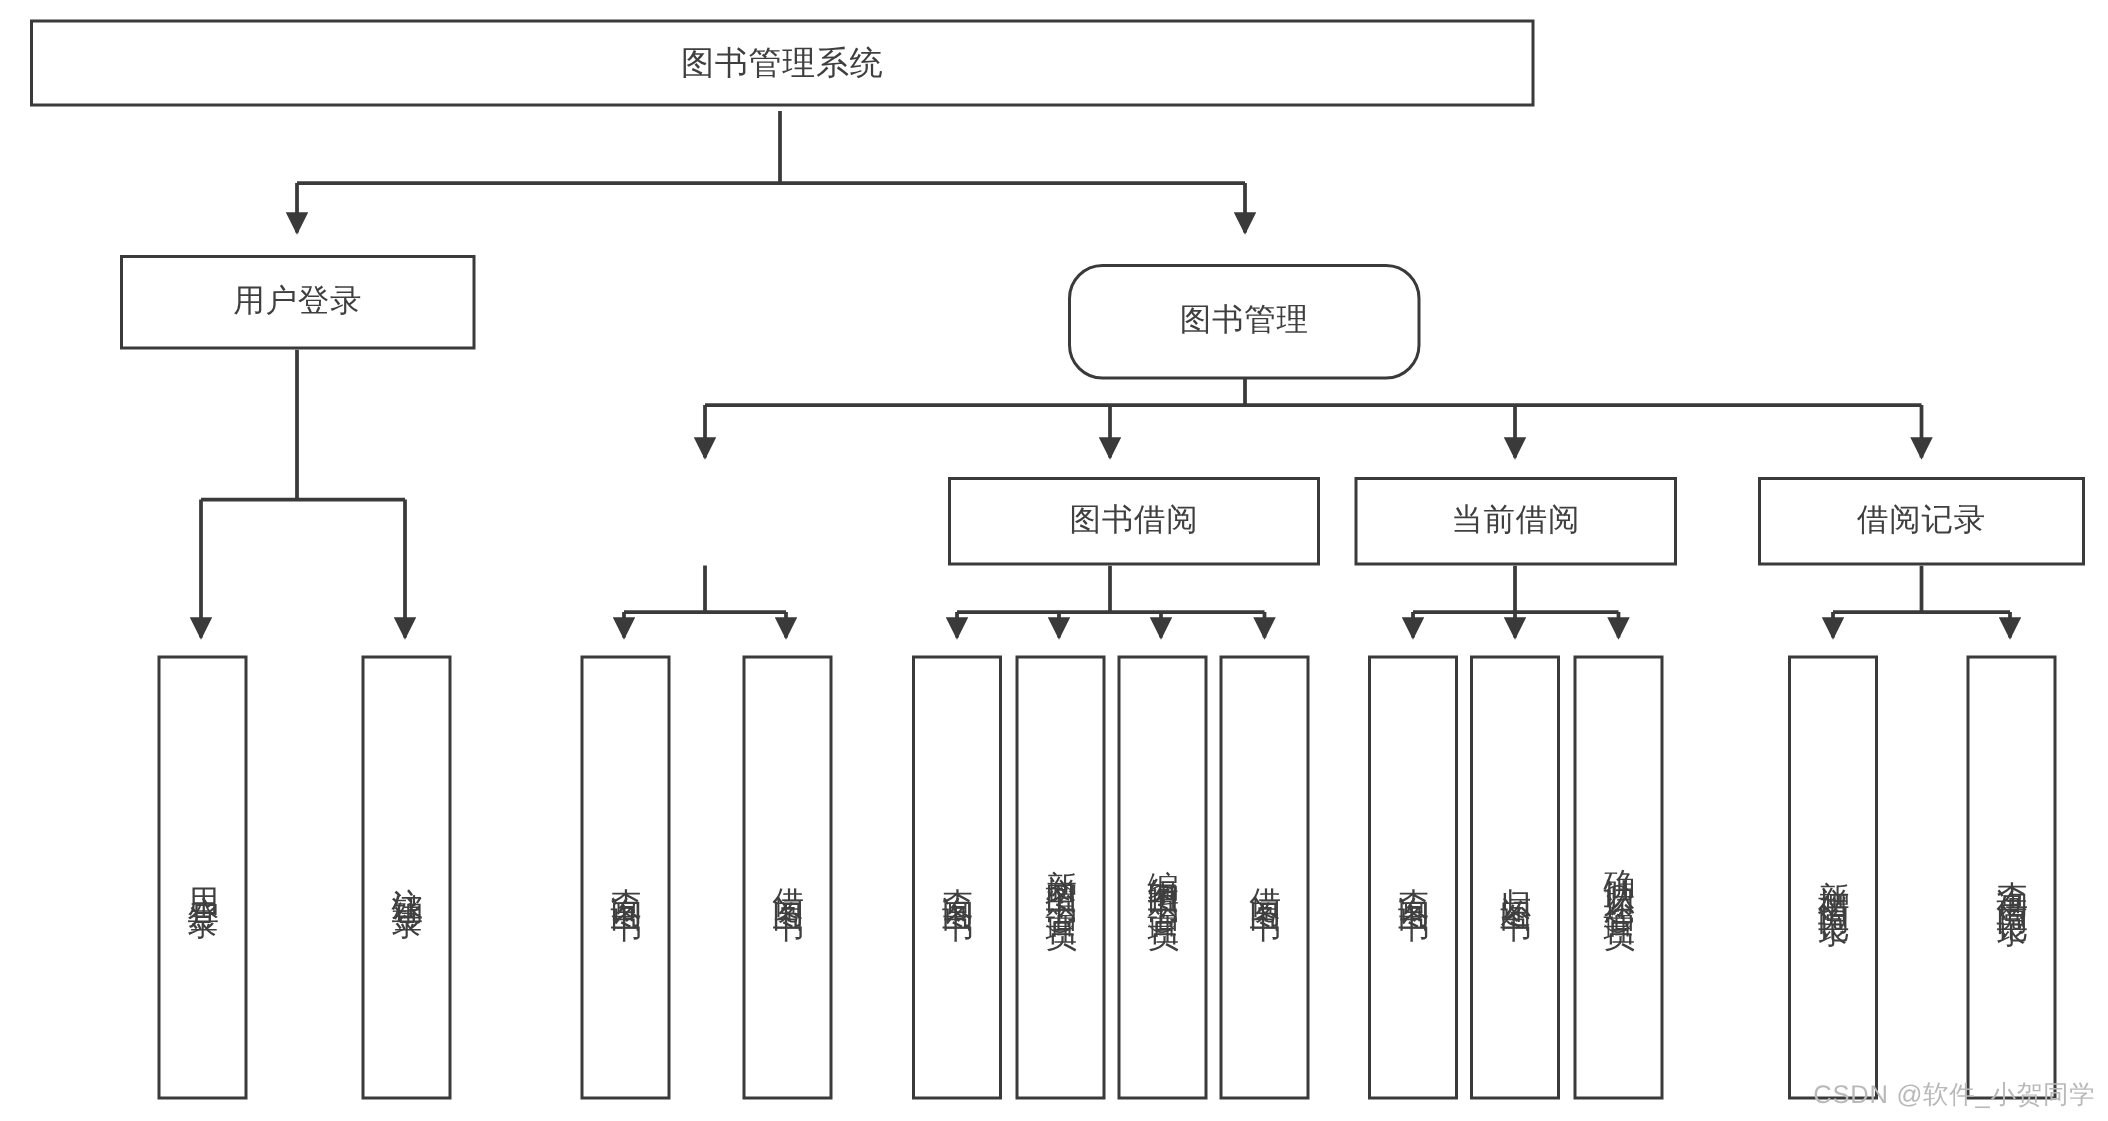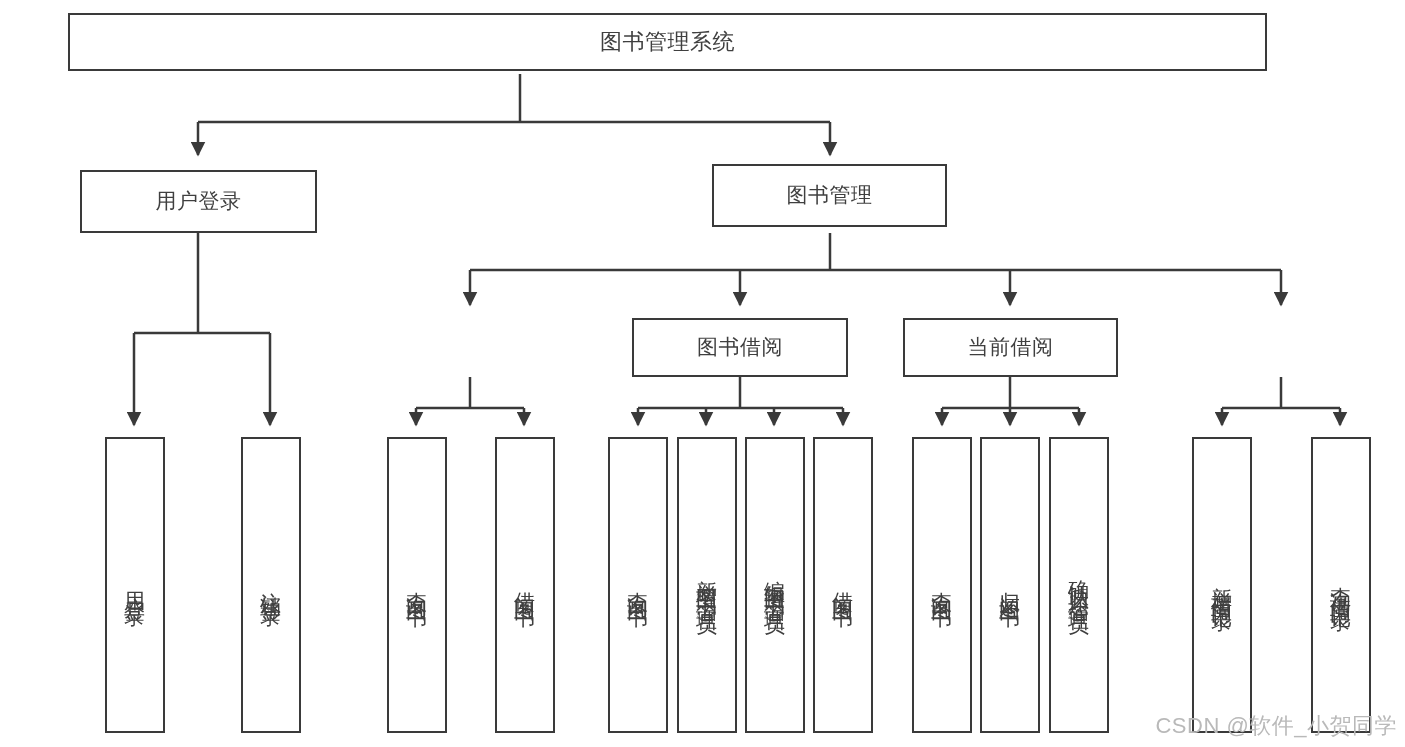--- a/index.html
+++ b/index.html
@@ -53,21 +53,21 @@
     text-orientation: upright;
     letter-spacing: 5px;
     line-height: 1;
     white-space: nowrap;
     display: block;
   }
   .watermark {
     position: absolute;
     right: 8px;
     bottom: 6px;
-    font-size: 22px;
+    font-size: 17px;
     color: #b9b9b9;
     letter-spacing: 0.5px;
     white-space: nowrap;
     user-select: none;
   }
 </style>
 </head>
 <body>
 
 <div id="diagram-root">
@@ -116,36 +116,39 @@
       <path d="M 1010 408 L 1010 425" marker-end="url(#arrow)"></path>
       <path d="M 1079 408 L 1079 425" marker-end="url(#arrow)"></path>
 
       <path d="M 1281 377 L 1281 408"></path>
       <path d="M 1222 408 L 1340 408"></path>
       <path d="M 1222 408 L 1222 425" marker-end="url(#arrow)"></path>
       <path d="M 1340 408 L 1340 425" marker-end="url(#arrow)"></path>
     </g>
   </svg>
 
-  <div class="node root" style="left:20px; top:13px; width:1199px; height:58px;margin-left:48px;">
+  <div class="node root" style="left:20px; top:13px; width:1003px; height:58px;">
     <span>图书管理系统</span>
   </div>
 
   <div class="node" style="left:80px; top:170px; width:237px; height:63px;">
     <span>用户登录</span>
   </div>
-  <div class="node" style="left:712px; top:164px; width:235px; height:63px;">
+  <div class="node" style="left:712px; top:176px; width:235px; height:77px;border-radius:23px;">
     <span>图书管理</span>
   </div>
 
-  <div class="node" style="left:632px; top:318px; width:216px; height:59px;">
+  <div class="node" style="left:632px; top:318px; width:248px; height:59px;">
     <span>图书借阅</span>
   </div>
   <div class="node" style="left:903px; top:318px; width:215px; height:59px;text-align:center;">
     <span>当前借阅</span>
+  </div>
+  <div class="node" style="left:1172px; top:318px; width:218px; height:59px;">
+    <span>借阅记录</span>
   </div>
 
   <div class="node leaf" style="left:105px; top:437px; width:60px; height:296px;">
     <span class="vlabel">用户登录</span>
   </div>
   <div class="node leaf" style="left:241px; top:437px; width:60px; height:296px;">
     <span class="vlabel">注销登录</span>
   </div>
 
   <div class="node leaf" style="left:387px; top:437px; width:60px; height:296px;">

